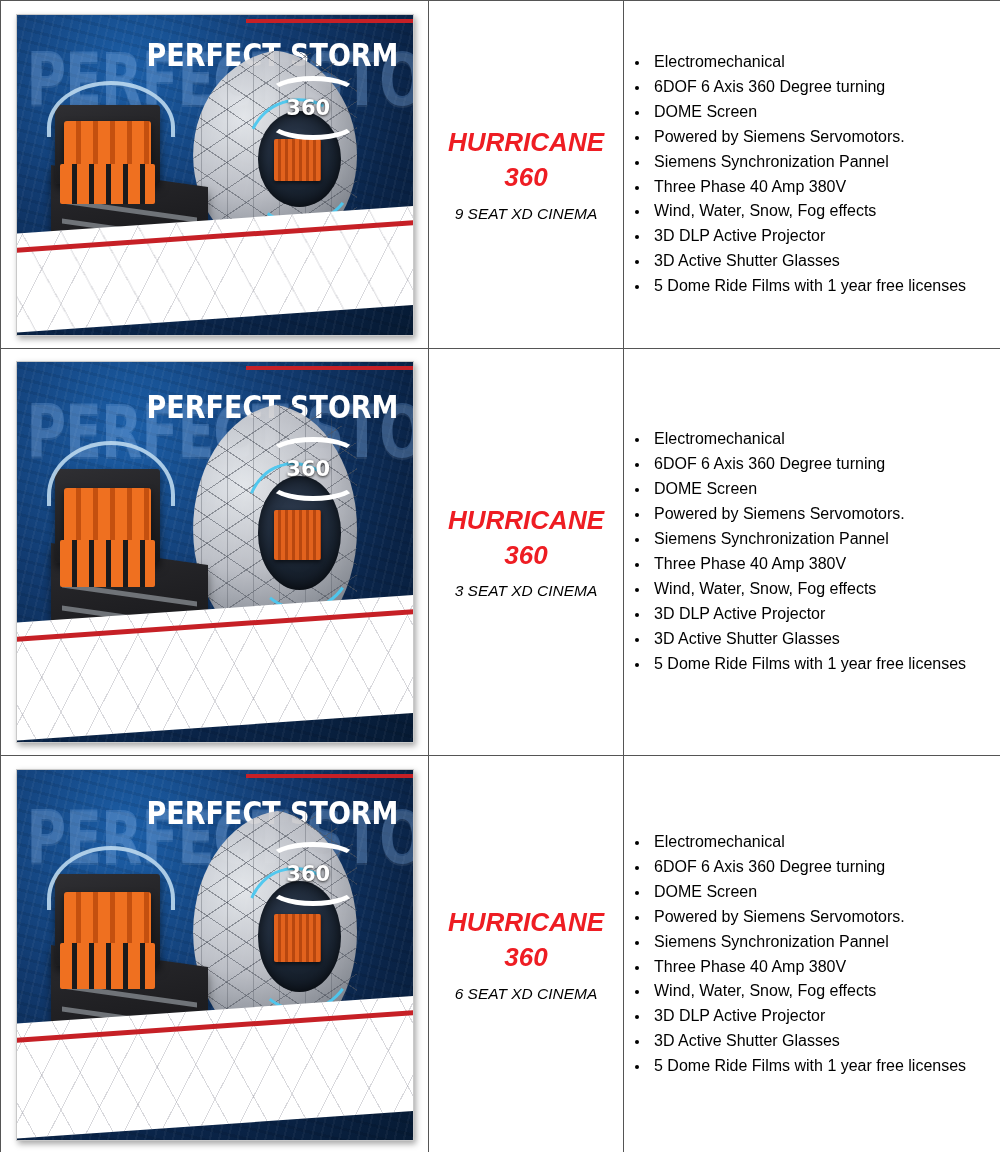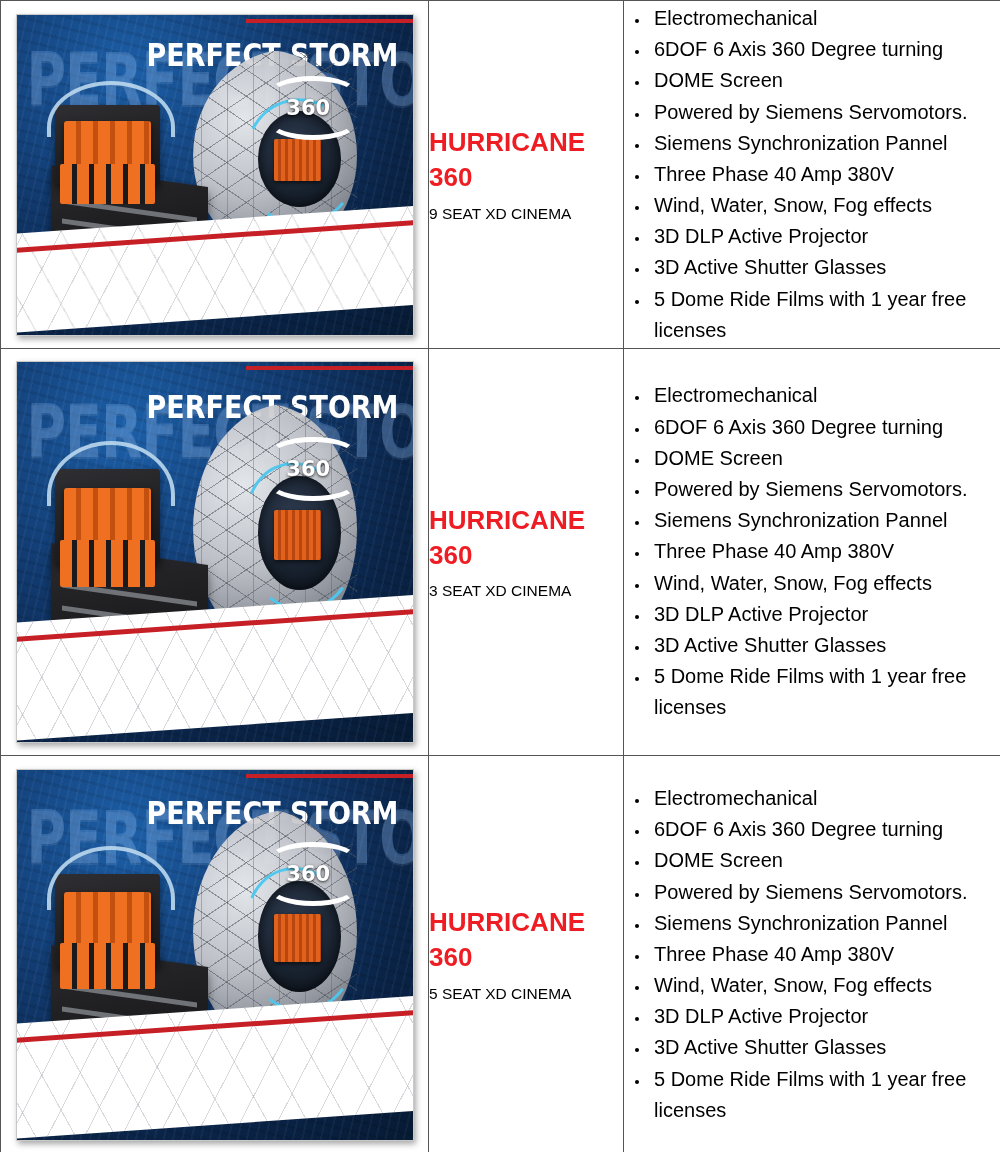--- a/index.html
+++ b/index.html
@@ -319,21 +319,23 @@
     width: 66%;
     height: 26%;
     border: 4px solid #bcd9ef;
     border-bottom: none;
     border-radius: 60% 60% 0 0 / 100% 100% 0 0;
     opacity: .9;
   }
 
   
   .title-cell {
+    text-align: center;
     padding: 8px 6px;
+    font-style: italic;
   }
   .product-name {
     color: #ee1d23;
     font-weight: bold;
     font-size: 26px;
     line-height: 1.35;
     margin-bottom: 8px;
   }
   .product-sub {
     font-size: 15.5px;
@@ -344,21 +346,21 @@
   
   .specs-cell {
     padding: 6px 10px 6px 18px;
   }
   ul.specs {
     margin: 0;
     padding: 0 0 0 26px;
     list-style-type: disc;
   }
   ul.specs li {
-    font-size: 20px;
+    font-size: 16px;
     line-height: 1.56;
     color: #000000;
     padding-left: 4px;
   }
   ul.specs li::marker { font-size: 14px; }
 </style>
 </head>
 <body>
 
 <table class="product-table">
@@ -515,21 +517,21 @@
           <div class="ground-mesh"></div>
           <div class="red-stripe"></div>
         </div>
       </td>
 
       <td class="col-title title-cell">
         <div class="product-name">
           <span>HURRICANE</span><br>
           <span>360</span>
         </div>
-        <div class="product-sub">5 SEAT XD CINEMA</div>
+        <div class="product-sub">6 SEAT XD CINEMA</div>
       </td>
 
       <td class="col-specs specs-cell">
         <ul class="specs">
           <li>Electromechanical</li>
           <li>6DOF 6 Axis 360 Degree turning</li>
           <li>DOME Screen</li>
           <li>Powered by Siemens Servomotors.</li>
           <li>Siemens Synchronization Pannel</li>
           <li>Three Phase 40 Amp 380V</li>

